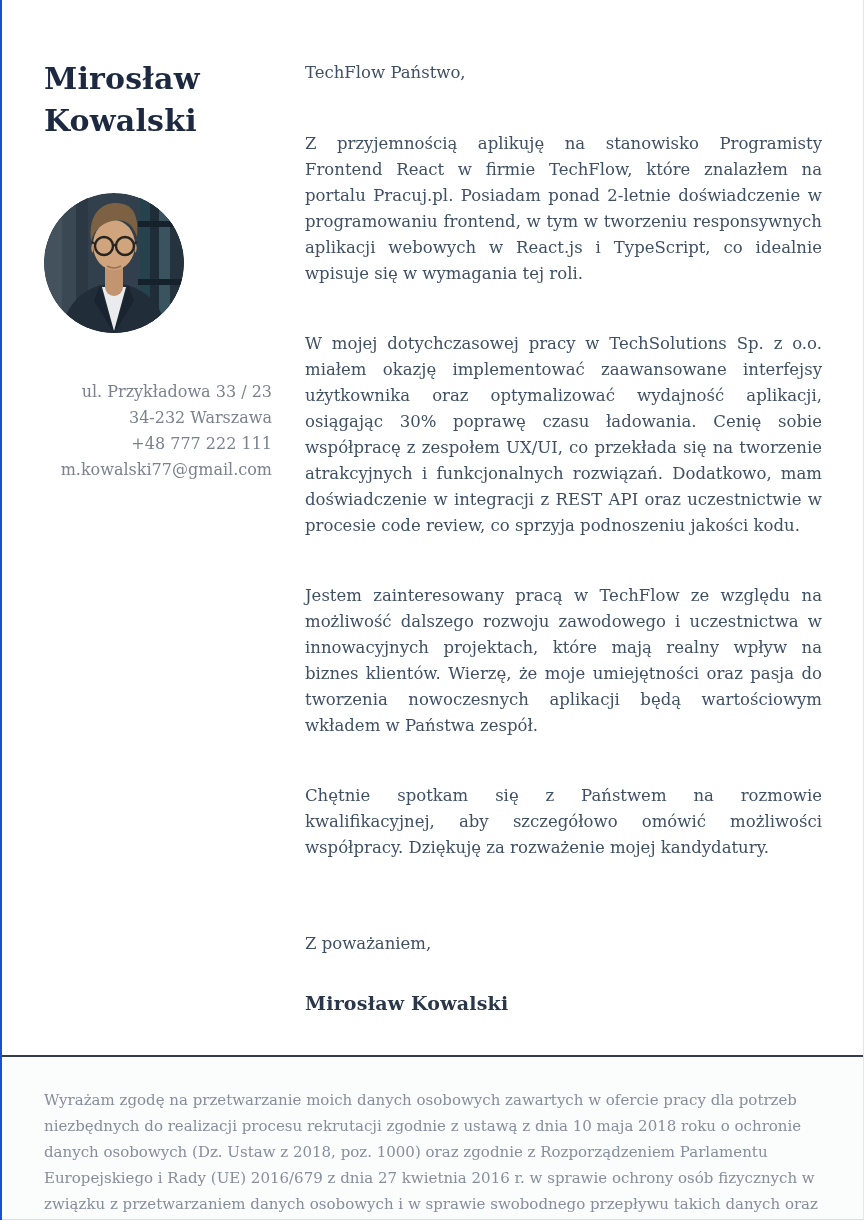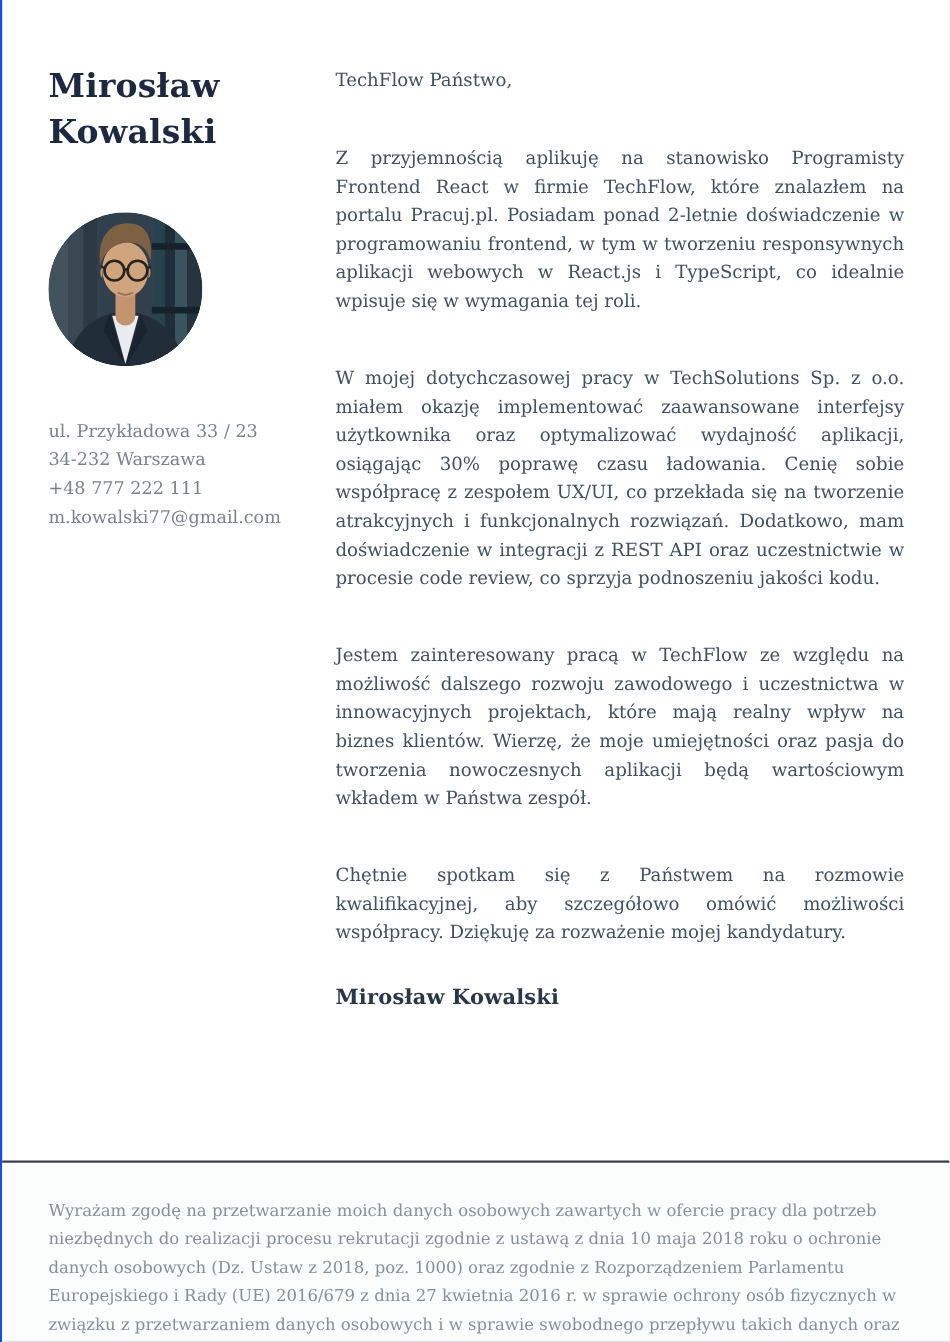--- a/index.html
+++ b/index.html
@@ -24,21 +24,21 @@
   }
   .candidate-name {
     font-size: 30px; line-height: 42px; font-weight: bold;
     color: #1c2940; letter-spacing: 0.2px;
   }
   .photo-wrap {
     margin-top: 51px; width: 140px; height: 140px;
     border-radius: 50%; overflow: hidden;
   }
   .photo-wrap svg { display: block; width: 140px; height: 140px; }
-  .contact { margin-top: 46px; color: #7b828e; font-size: 16px; line-height: 26px; }
+  .contact { margin-top: 46px; color: #7b828e; font-size: 16px; line-height: 26px; text-align: right; }
   .contact-group + .contact-group { }
 
   
   .main {
     position: absolute; left: 303px; top: 0; width: 517px;
     color: #405064;
   }
   .greeting { margin-top: 60px; font-size: 16.5px; line-height: 26px; }
   .letter-body { margin-top: 45px; }
   .letter-body p {
@@ -129,20 +129,21 @@
   </aside>
 
   <main class="main">
     <div class="greeting">TechFlow Państwo,</div>
     <div class="letter-body">
       <p>Z przyjemnością aplikuję na stanowisko Programisty Frontend React w firmie TechFlow, które znalazłem na portalu Pracuj.pl. Posiadam ponad 2-letnie doświadczenie w programowaniu frontend, w tym w tworzeniu responsywnych aplikacji webowych w React.js i TypeScript, co idealnie wpisuje się w wymagania tej roli.</p>
       <p>W mojej dotychczasowej pracy w TechSolutions Sp. z o.o. miałem okazję implementować zaawansowane interfejsy użytkownika oraz optymalizować wydajność aplikacji, osiągając 30% poprawę czasu ładowania. Cenię sobie współpracę z zespołem UX/UI, co przekłada się na tworzenie atrakcyjnych i funkcjonalnych rozwiązań. Dodatkowo, mam doświadczenie w integracji z REST API oraz uczestnictwie w procesie code review, co sprzyja podnoszeniu jakości kodu.</p>
       <p>Jestem zainteresowany pracą w TechFlow ze względu na możliwość dalszego rozwoju zawodowego i uczestnictwa w innowacyjnych projektach, które mają realny wpływ na biznes klientów. Wierzę, że moje umiejętności oraz pasja do tworzenia nowoczesnych aplikacji będą wartościowym wkładem w Państwa zespół.</p>
       <p>Chętnie spotkam się z Państwem na rozmowie kwalifikacyjnej, aby szczegółowo omówić możliwości współpracy. Dziękuję za rozważenie mojej kandydatury.</p>
     </div>
+    <div class="closing">Z poważaniem,</div>
     <div class="signature">Mirosław Kowalski</div>
   </main>
 
   <footer class="footer">
     <p class="disclaimer">Wyrażam zgodę na przetwarzanie moich danych osobowych zawartych w ofercie pracy dla potrzeb niezbędnych do realizacji procesu rekrutacji zgodnie z ustawą z dnia 10 maja 2018 roku o ochronie danych osobowych (Dz. Ustaw z 2018, poz. 1000) oraz zgodnie z Rozporządzeniem Parlamentu Europejskiego i Rady (UE) 2016/679 z dnia 27 kwietnia 2016 r. w sprawie ochrony osób fizycznych w związku z przetwarzaniem danych osobowych i w sprawie swobodnego przepływu takich danych oraz uchylenia dyrektywy 95/46/WE (RODO).</p>
   </footer>
 
 </div>
 
 </body></html>

